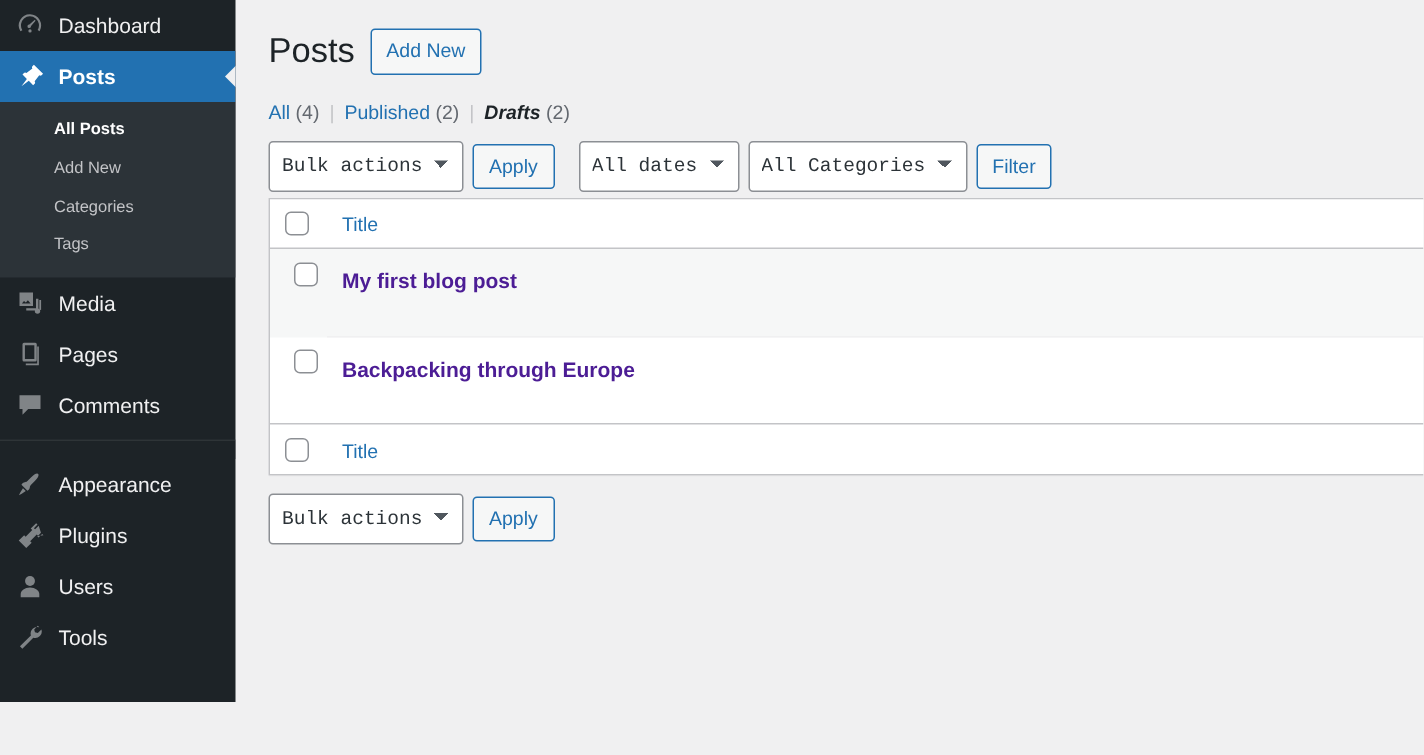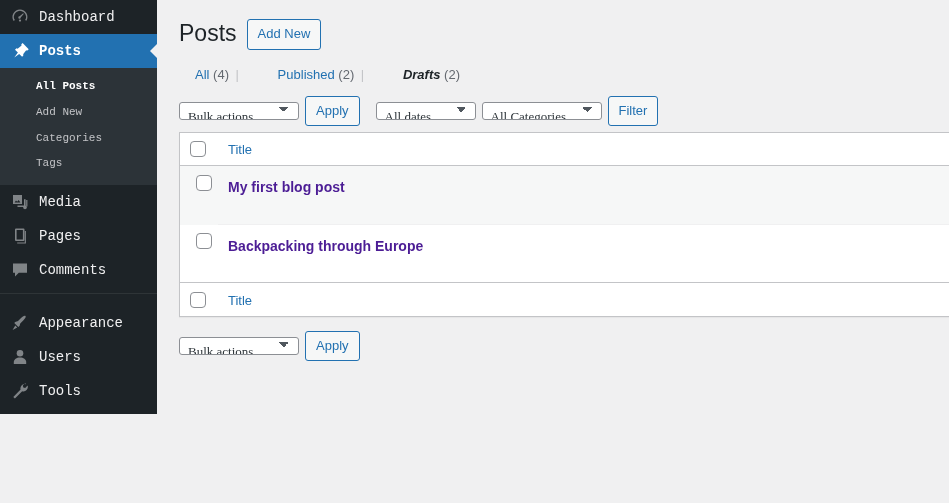--- a/index.html
+++ b/index.html
@@ -22,25 +22,24 @@
     width: 949px;
     height: 503px;
     overflow: hidden;
   }
 
   
   #adminmenuwrap {
     position: absolute;
     top: 0; left: 0;
     width: 157px;
-    height: 414px;
+    height: 468px;
     background: #1d2327;
     overflow: hidden;
     z-index: 20;
-    font-family: Liberation Mono, monospace;
   }
   .menu-top {
     position: relative;
     display: flex;
     align-items: center;
     height: 34px;
     padding: 0 0 0 10px;
     color: #f0f0f1;
     font-size: 14px;
     line-height: 1;
@@ -144,54 +143,54 @@
   }
 
   ul.subsubsub {
     list-style: none;
     margin: 8px 0 0 0;
     padding: 0;
     font-size: 13px;
     line-height: 2;
     color: #646970;
   }
-  ul.subsubsub li { display: inline; margin: 16px; }
+  ul.subsubsub li { display: inline; margin: 0; }
   ul.subsubsub a { color: #2271b1; text-decoration: none; cursor: pointer; }
   ul.subsubsub a.current { color: #1d2327; font-weight: 600; font-style: italic; }
   ul.subsubsub .count { color: #646970; }
   ul.subsubsub .divider { color: #c3c4c7; padding: 0 3px; }
 
   .tablenav {
     display: flex;
     align-items: center;
     height: 30px;
     margin: 8px 0 6px 0;
   }
   .tablenav.bottom { margin: 14px 0 0 0; }
   .alignleft.actions { display: flex; align-items: center; }
   .alignleft.actions + .alignleft.actions { margin-left: 16px; }
 
   select.wp-select {
     appearance: none;
     -webkit-appearance: none;
-    height: 18px;
+    height: 34px;
     min-width: 120px;
     padding: 0 26px 0 8px;
     border: 1px solid #8c8f94;
     border-radius: 3px;
     background-color: #fff;
     background-image:
       linear-gradient(45deg, transparent 50%, #50575e 50%),
       linear-gradient(135deg, #50575e 50%, transparent 50%);
     background-position:
       calc(100% - 14px) calc(50% - 1px),
       calc(100% - 9px) calc(50% - 1px);
     background-size: 5px 5px, 5px 5px;
     background-repeat: no-repeat;
-    font-family: Liberation Serif, serif;
+    font-family: Liberation Mono, monospace;
     font-size: 13px;
     color: #2c3338;
     line-height: 28px;
     cursor: pointer;
   }
   select.wp-select.dates { min-width: 100px; }
   select.wp-select.cats { min-width: 120px; }
 
   .button {
     display: inline-block;
@@ -345,20 +344,28 @@
     <div class="menu-top">
       <span class="menu-icon">
         <svg width="20" height="20" viewBox="0 0 20 20" fill="#a7aaad">
           <path d="M14.8 2.7c-1.2 0-2.4.9-4 2.5L8.3 7.7c-.6.6-1 .7-1.7.8-.9.1-1.8.6-2.3 1.6l4 4c1-.5 1.5-1.4 1.6-2.3.1-.7.2-1.1.8-1.7l2.5-2.5c1.6-1.6 2.5-2.8 2.5-4 0-.4-.3-.9-.9-.9z"></path>
           <path d="M3.6 15.2l-1 1.9 1.9-1 2.7-1.7-1.9-1.9-1.7 2.7z"></path>
         </svg>
       </span>
       <span class="menu-label">Appearance</span>
     </div>
 
+    <div class="menu-top">
+      <span class="menu-icon">
+        <svg width="20" height="20" viewBox="0 0 20 20" fill="#a7aaad">
+          <path d="M15.8 3.5l-2.4 2.4-.8-.8 2.4-2.4-.9-.9-3.6 3.6 1 1-4.4 4.4-1-1-3.6 3.6 5 5 3.6-3.6-1-1 4.4-4.4 1 1L19 9.9l-.9-.9-2.4 2.4-.8-.8 2.4-2.4-1.5-4.7z"></path>
+        </svg>
+      </span>
+      <span class="menu-label">Plugins</span>
+    </div>
 
     <div class="menu-top">
       <span class="menu-icon">
         <svg width="20" height="20" viewBox="0 0 20 20" fill="#a7aaad">
           <circle cx="10" cy="6.3" r="3.3"></circle>
           <path d="M10 10.6c-3.4 0-6.2 2-6.2 4.4v2.1h12.4v-2.1c0-2.4-2.8-4.4-6.2-4.4z"></path>
         </svg>
       </span>
       <span class="menu-label">Users</span>
     </div>

